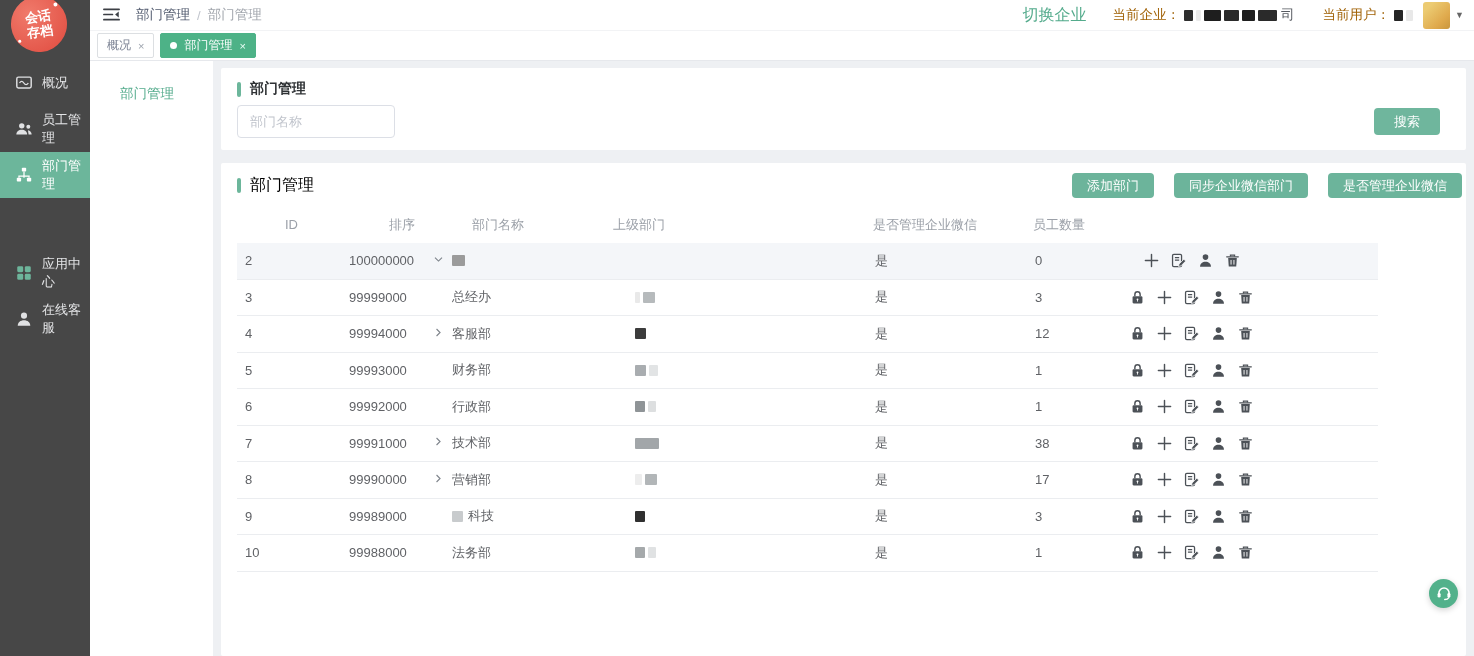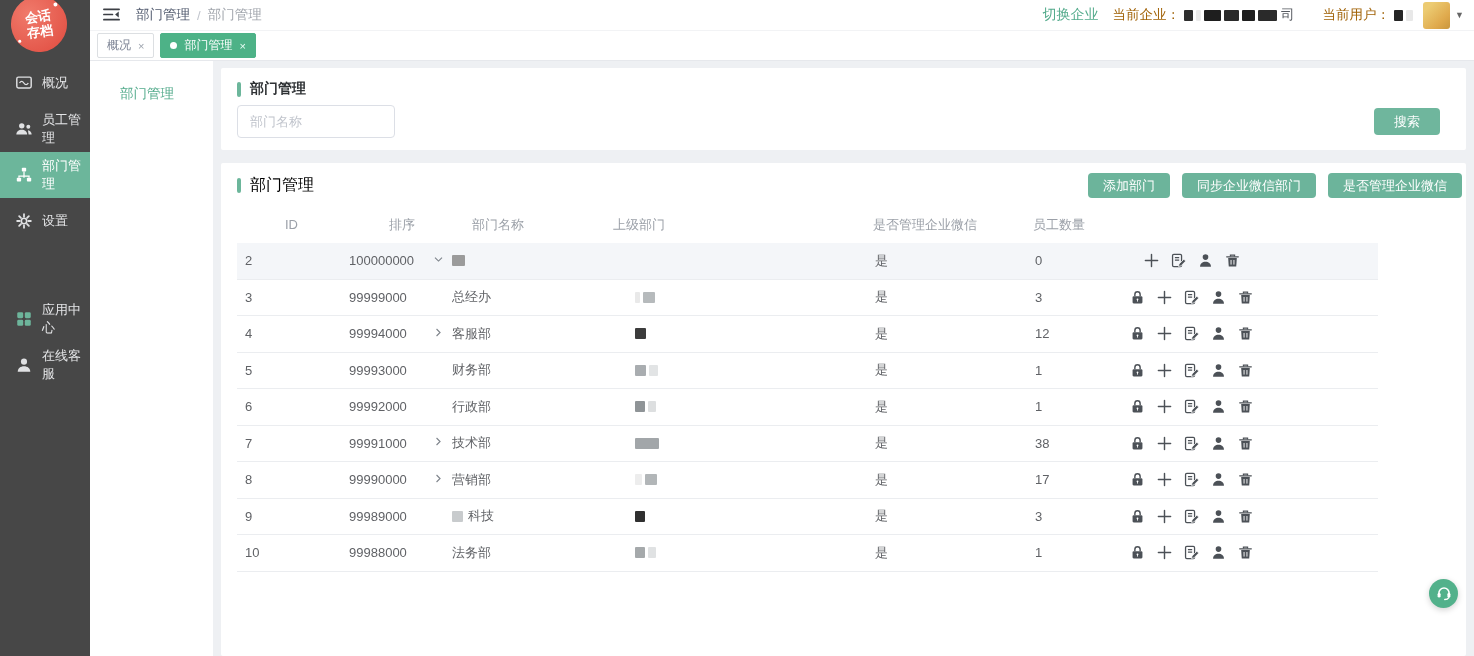--- a/index.html
+++ b/index.html
@@ -23,21 +23,21 @@
   .side-item.gap-before { margin-top:52px; }
 
   
   #topbar { position:absolute; left:90px; right:0; top:0; height:31px; background:#fff;
             display:flex; align-items:center; padding:0 10px 0 12px; border-bottom:1px solid #f2f3f5; z-index:5; }
   .fold-btn { width:20px; height:20px; display:inline-flex; cursor:pointer; margin-right:14px; }
   .crumb { font-size:13.5px; color:#515a6e; }
   .crumb-sep { color:#c0c4cc; margin:0 7px; font-size:13px; }
   .crumb.current { color:#a2a6ad; }
   .top-right { margin-left:auto; display:flex; align-items:center; gap:0; }
-  .switch-co { color:#54ab8c; font-size:14px; cursor:pointer; margin-right:14px; }
+  .switch-co { color:#54ab8c; font-size:16px; cursor:pointer; margin-right:26px; }
   .top-label { color:#a16207; font-size:13.5px; }
   .redact-row { display:inline-flex; align-items:center; gap:3px; margin:0 4px; }
   .redact { height:11px; border-radius:1px; display:inline-block; }
   .co-suffix { color:#565a60; font-size:13.5px; margin-right:28px; }
   .avatar { width:27px; height:27px; border-radius:3px; margin-left:6px;
             background:linear-gradient(135deg,#eccb72 20%,#dfa94c 70%,#c9963d); cursor:pointer; }
   .user-caret { font-size:9px; color:#666; margin-left:5px; cursor:pointer; }
 
   
   #tabbar { position:absolute; left:90px; right:0; top:31px; height:30px; background:#fff;
@@ -65,21 +65,21 @@
   .name-input { position:absolute; left:16px; top:37px; width:158px; height:33px; border:1px solid #dcdfe6;
                 border-radius:4px; padding:0 12px; font-size:13px; color:#606266; outline:none;
                 font-family:"Liberation Sans","DejaVu Sans",sans-serif; }
   .name-input::placeholder { color:#c0c4cc; }
   .search-btn { position:absolute; right:26px; top:40px; height:27px; padding:0 20px; background:#6fb69d;
                 color:#fff; border:none; border-radius:4px; font-size:13px; cursor:pointer;
                 font-family:"Liberation Sans","DejaVu Sans",sans-serif; }
 
   #table-card { flex:1; position:relative; }
   .table-head-row { display:flex; align-items:center; padding-top:10px; padding-left:16px; padding-right:4px; }
-  .btn-group { margin-left:auto; display:flex; gap:12px; }
+  .btn-group { margin-left:auto; display:flex; gap:20px; }
   .green-btn { height:25px; padding:0 15px; background:#6cb49b; color:#fff; border:none; border-radius:4px;
                font-size:13px; cursor:pointer; font-family:"Liberation Sans","DejaVu Sans",sans-serif; }
 
   .dept-table { margin:8px 0 0 16px; width:1141px; }
   .t-head, .t-row { display:grid; grid-template-columns:104px 83px 141px 260px 160px 95px 1fr; align-items:center; }
   .t-head { height:37px;margin-left:40px; }
   .t-row { height:36.5px; border-bottom:1px solid #ebedf0; }
   .t-row.highlight { background:#f4f6f9; }
   .h-cell { font-size:13px; color:#9ba0a8; padding-left:8px; white-space:nowrap; }
   .cell { font-size:13px; color:#606266; padding-left:8px; white-space:nowrap; display:flex; align-items:center; }
@@ -135,29 +135,20 @@
           <span class="s-icon">
             <svg width="18" height="18" viewBox="0 0 20 20">
               <rect x="7.6" y="2" width="4.8" height="4.2" rx=".9" fill="#ffffff"></rect>
               <rect x="2" y="13" width="4.8" height="4.2" rx=".9" fill="#ffffff"></rect>
               <rect x="13.2" y="13" width="4.8" height="4.2" rx=".9" fill="#ffffff"></rect>
               <path d="M10 6.2v3.4M4.4 13v-1.7h11.2V13M10 9.6V13" stroke="#ffffff" stroke-width="1.4" fill="none"></path>
             </svg>
           </span>
           <span>部门管理</span>
         </div>
-        <div class="side-item">
-          <span class="s-icon">
-            <svg width="18" height="18" viewBox="0 0 20 20">
-              <circle cx="10" cy="10" r="3" stroke="#e0e1e3" stroke-width="1.8" fill="none"></circle>
-              <path d="M10 2.4v2.8M10 14.8v2.8M2.4 10h2.8M14.8 10h2.8M4.6 4.6l2 2M13.4 13.4l2 2M15.4 4.6l-2 2M6.6 13.4l-2 2" stroke="#e0e1e3" stroke-width="2" stroke-linecap="round"></path>
-            </svg>
-          </span>
-          <span>设置</span>
-        </div>
         <div class="side-item gap-before">
           <span class="s-icon">
             <svg width="18" height="18" viewBox="0 0 20 20">
               <rect x="2.5" y="2.5" width="6.6" height="6.6" rx="1.5" fill="#6db59b"></rect>
               <rect x="10.9" y="2.5" width="6.6" height="6.6" rx="1.5" fill="#6db59b"></rect>
               <rect x="2.5" y="10.9" width="6.6" height="6.6" rx="1.5" fill="#6db59b"></rect>
               <rect x="10.9" y="10.9" width="6.6" height="6.6" rx="1.5" fill="#6db59b"></rect>
             </svg>
           </span>
           <span>应用中心</span>

